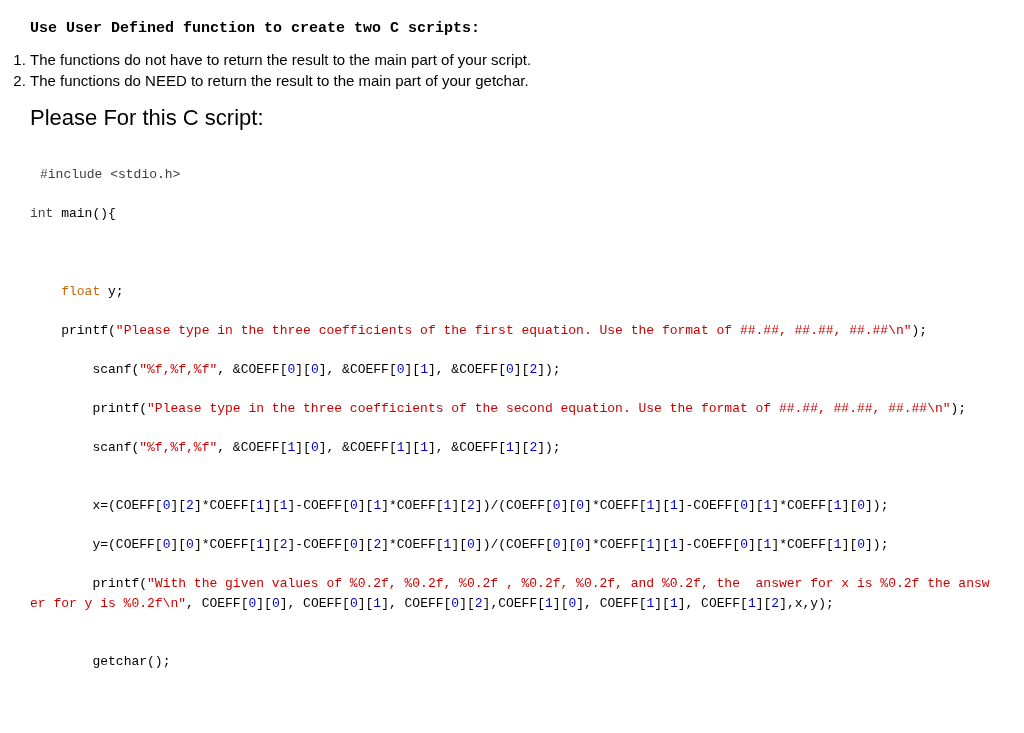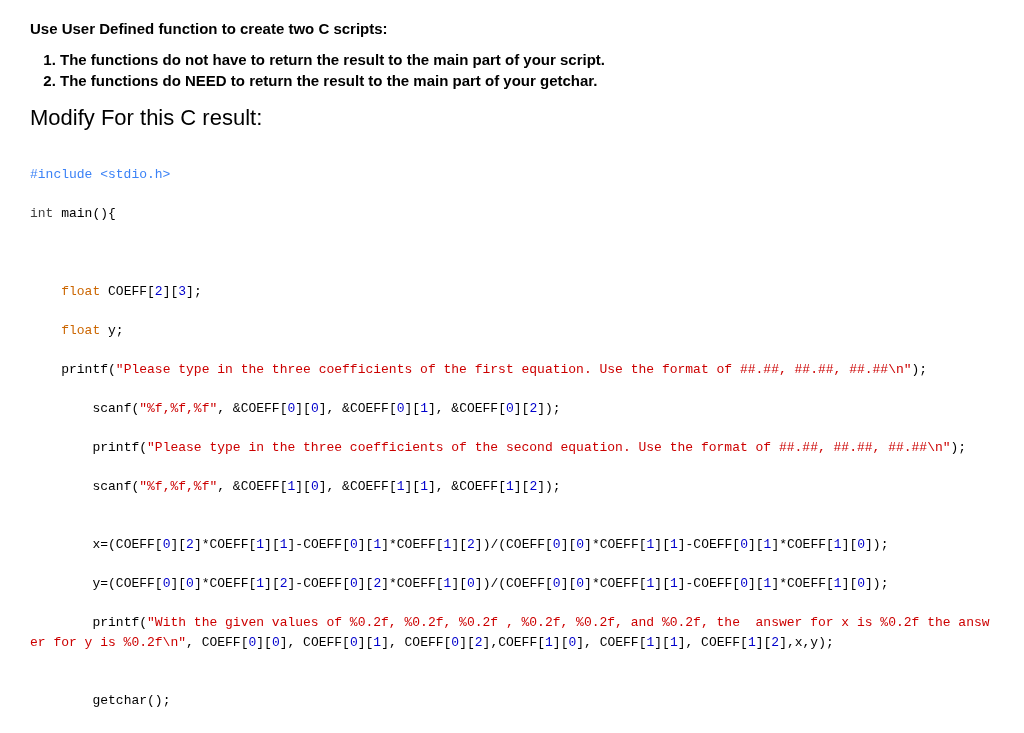--- a/index.html
+++ b/index.html
@@ -15,26 +15,25 @@
       color: #000000;
       padding: 20px 30px;
       width: 1024px;
       min-height: 733px;
     }
 
     .heading {
       font-weight: bold;
       font-size: 15px;
       margin-bottom: 14px;
+      font-family: Liberation Mono, monospace;
     }
 
     .numbered-list {
-      margin-left: 30px;
       margin-bottom: 16px;
-      font-weight: bold;
     }
 
     .numbered-list li {
       margin-bottom: 4px;
       font-size: 15px;
     }
 
     .subheading {
       font-size: 22px;
       font-weight: normal;
@@ -47,21 +46,22 @@
       line-height: 1.5;
       white-space: pre-wrap;
       word-break: break-all;
     }
 
     .c-keyword {
       color: #404040;
     }
 
     .c-preprocessor {
-      color: #3b82f6;
+      color: #404040;
+      margin-left: 10px;
     }
 
     .c-string {
       color: #cc0000;
     }
 
     .c-number {
       color: #0000cc;
     }
 
@@ -76,28 +76,27 @@
 </head>
 <body>
 
 <p class="heading">Use User Defined function to create two C scripts:</p>
 
 <ol class="numbered-list">
   <li>The functions do not have to return the result to the main part of your script.</li>
   <li>The functions do NEED to return the result to the main part of your getchar.</li>
 </ol>
 
-<p class="subheading">Modify For this C result:</p>
+<p class="subheading">Please For this C script:</p>
 
 <div class="code-block">
 <span class="code-line"><span class="c-preprocessor">#include &lt;stdio.h&gt;</span></span>
 <span class="code-line"><span class="c-keyword">int</span> main(){</span>
 <span class="code-line"></span>
 <span class="code-line"></span>
-<span class="code-line">    <span class="c-type">float</span> COEFF[<span class="c-number">2</span>][<span class="c-number">3</span>];</span>
 <span class="code-line">    <span class="c-type">float</span> y;</span>
 <span class="code-line">    printf(<span class="c-string">"Please type in the three coefficients of the first equation. Use the format of ##.##, ##.##, ##.##\n"</span>);</span>
 <span class="code-line">        scanf(<span class="c-string">"%f,%f,%f"</span>, &amp;COEFF[<span class="c-number">0</span>][<span class="c-number">0</span>], &amp;COEFF[<span class="c-number">0</span>][<span class="c-number">1</span>], &amp;COEFF[<span class="c-number">0</span>][<span class="c-number">2</span>]);</span>
 <span class="code-line">        printf(<span class="c-string">"Please type in the three coefficients of the second equation. Use the format of ##.##, ##.##, ##.##\n"</span>);</span>
 <span class="code-line">        scanf(<span class="c-string">"%f,%f,%f"</span>, &amp;COEFF[<span class="c-number">1</span>][<span class="c-number">0</span>], &amp;COEFF[<span class="c-number">1</span>][<span class="c-number">1</span>], &amp;COEFF[<span class="c-number">1</span>][<span class="c-number">2</span>]);</span>
 <span class="code-line"></span>
 <span class="code-line">        x=(COEFF[<span class="c-number">0</span>][<span class="c-number">2</span>]*COEFF[<span class="c-number">1</span>][<span class="c-number">1</span>]-COEFF[<span class="c-number">0</span>][<span class="c-number">1</span>]*COEFF[<span class="c-number">1</span>][<span class="c-number">2</span>])/(COEFF[<span class="c-number">0</span>][<span class="c-number">0</span>]*COEFF[<span class="c-number">1</span>][<span class="c-number">1</span>]-COEFF[<span class="c-number">0</span>][<span class="c-number">1</span>]*COEFF[<span class="c-number">1</span>][<span class="c-number">0</span>]);</span>
 <span class="code-line">        y=(COEFF[<span class="c-number">0</span>][<span class="c-number">0</span>]*COEFF[<span class="c-number">1</span>][<span class="c-number">2</span>]-COEFF[<span class="c-number">0</span>][<span class="c-number">2</span>]*COEFF[<span class="c-number">1</span>][<span class="c-number">0</span>])/(COEFF[<span class="c-number">0</span>][<span class="c-number">0</span>]*COEFF[<span class="c-number">1</span>][<span class="c-number">1</span>]-COEFF[<span class="c-number">0</span>][<span class="c-number">1</span>]*COEFF[<span class="c-number">1</span>][<span class="c-number">0</span>]);</span>
 <span class="code-line">        printf(<span class="c-string">"With the given values of %0.2f, %0.2f, %0.2f , %0.2f, %0.2f, and %0.2f, the  answer for x is %0.2f the answer for y is %0.2f\n"</span>, COEFF[<span class="c-number">0</span>][<span class="c-number">0</span>], COEFF[<span class="c-number">0</span>][<span class="c-number">1</span>], COEFF[<span class="c-number">0</span>][<span class="c-number">2</span>],COEFF[<span class="c-number">1</span>][<span class="c-number">0</span>], COEFF[<span class="c-number">1</span>][<span class="c-number">1</span>], COEFF[<span class="c-number">1</span>][<span class="c-number">2</span>],x,y);</span>
 <span class="code-line"></span>

